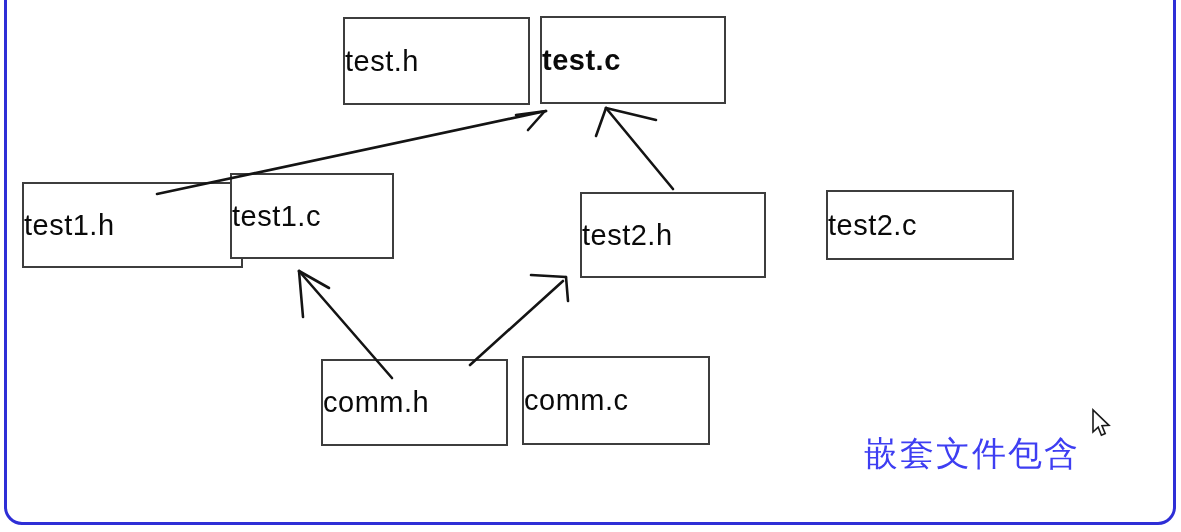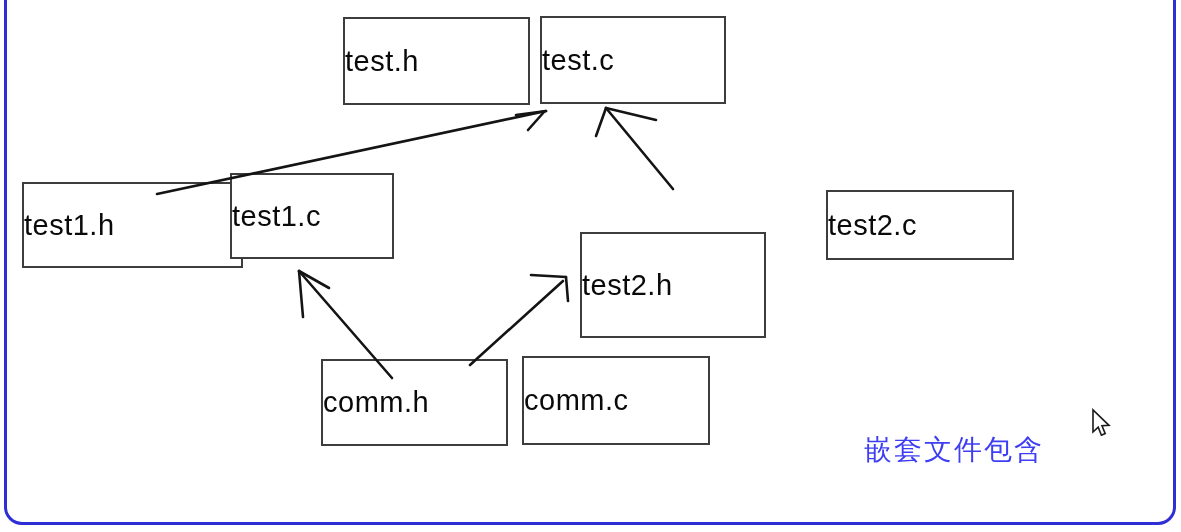--- a/index.html
+++ b/index.html
@@ -24,39 +24,39 @@
   
   .node {
     position: absolute;
     border: 2px solid #3d3d3d;
     background: #ffffff;
     display: flex; align-items: center; justify-content: flex-start;
     font-size: 29px; color: #0a0a0a;
     letter-spacing: 0.5px;
   }
   .n-test-h  { left: 343px; top: 17px;  width: 187px; height: 88px; }
-  .n-test-c  { left: 540px; top: 16px;  width: 186px; height: 88px; }
+  .n-test-c  { left: 540px; top: 16px;  width: 186px; height: 88px; font-weight: bold; }
   .n-test1-h { left: 22px;  top: 182px; width: 221px; height: 86px; }
   .n-test1-c { left: 230px; top: 173px; width: 164px; height: 86px; }
-  .n-test2-h { left: 580px; top: 192px; width: 186px; height: 106px; margin-top: 40px; }
+  .n-test2-h { left: 580px; top: 192px; width: 186px; height: 86px; }
   .n-test2-c { left: 797px; top: 190px; width: 188px; height: 70px; margin-left: 29px; }
   .n-comm-h  { left: 321px; top: 359px; width: 187px; height: 87px; }
   .n-comm-c  { left: 522px; top: 356px; width: 188px; height: 89px; }
 
   svg.arrows {
     position: absolute; left: 0; top: 0;
     width: 1181px; height: 532px;
     pointer-events: none;
   }
   svg.arrows line { stroke: #141414; stroke-width: 2.6; stroke-linecap: round; }
 
   .caption {
     position: absolute;
     left: 864px; top: 431px;
-    font-size: 28px;
+    font-size: 34px;
     color: #3e3ef2;
     letter-spacing: 2px;
     white-space: nowrap;
     font-family: "DejaVu Sans", "Liberation Sans", sans-serif;
   }
 
   .cursor { position: absolute; left: 1088px; top: 408px; }
 </style>
 </head>
 <body>

